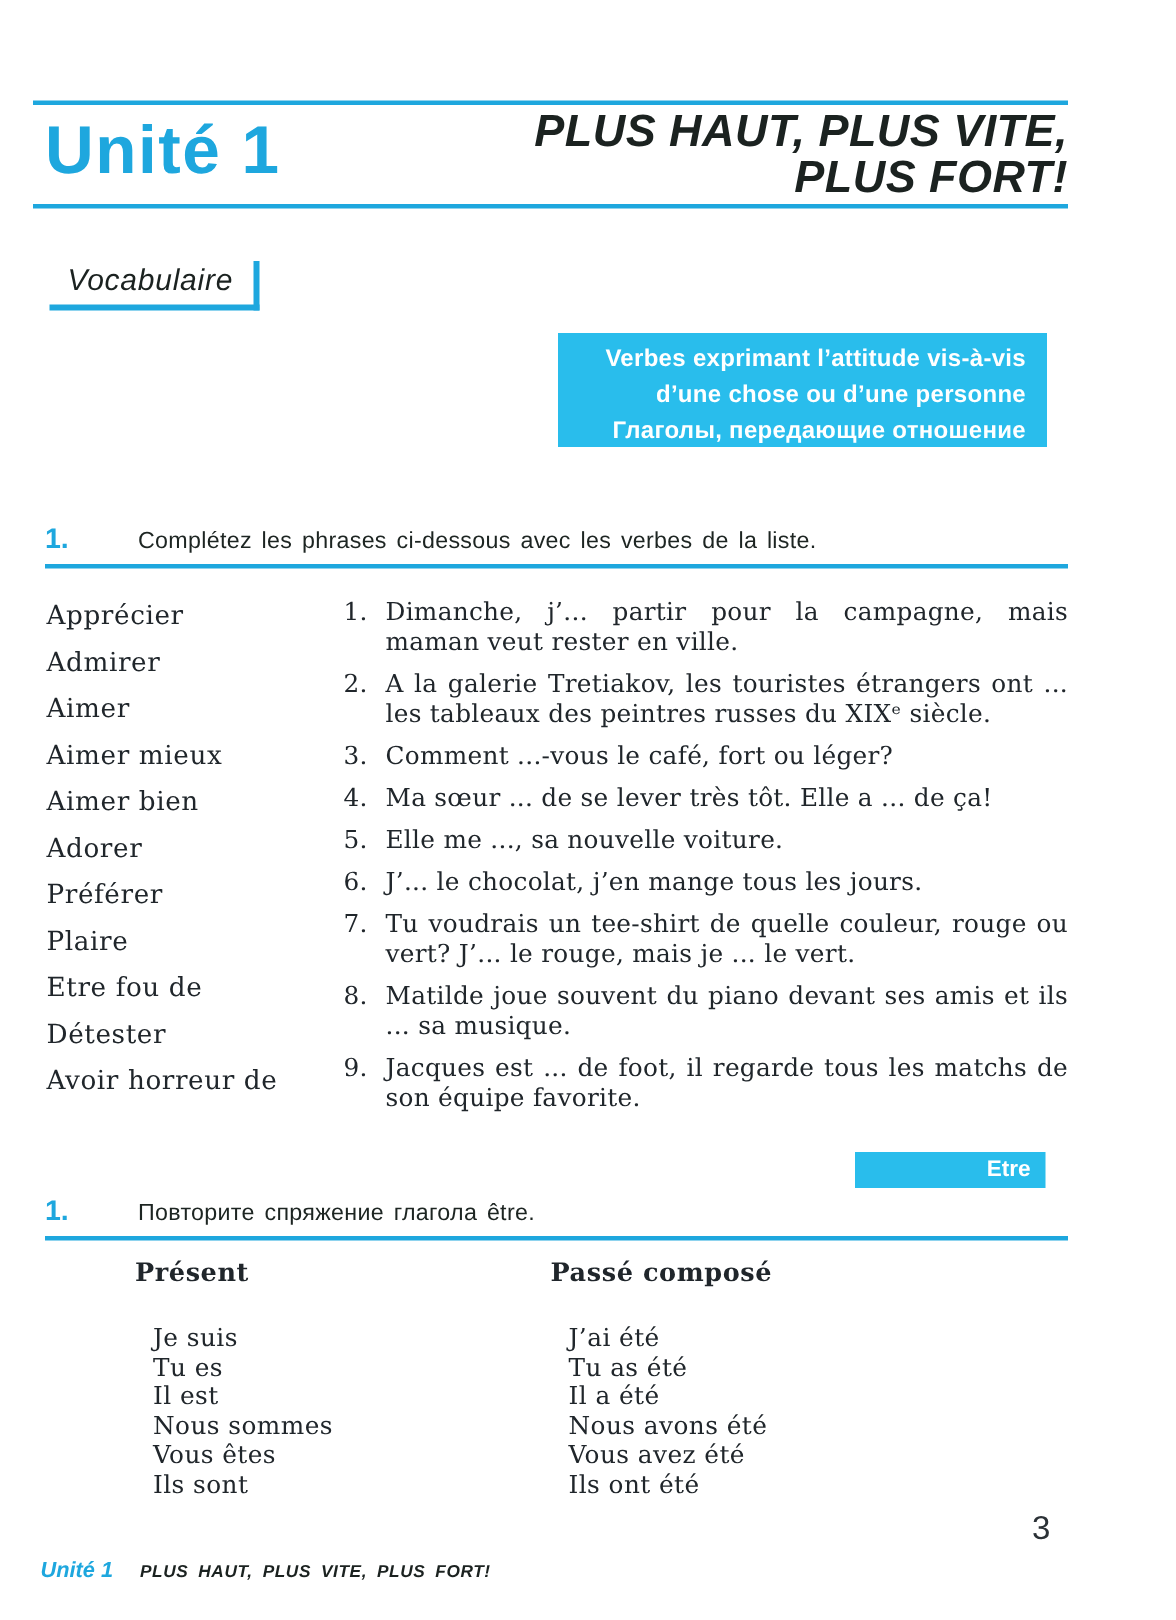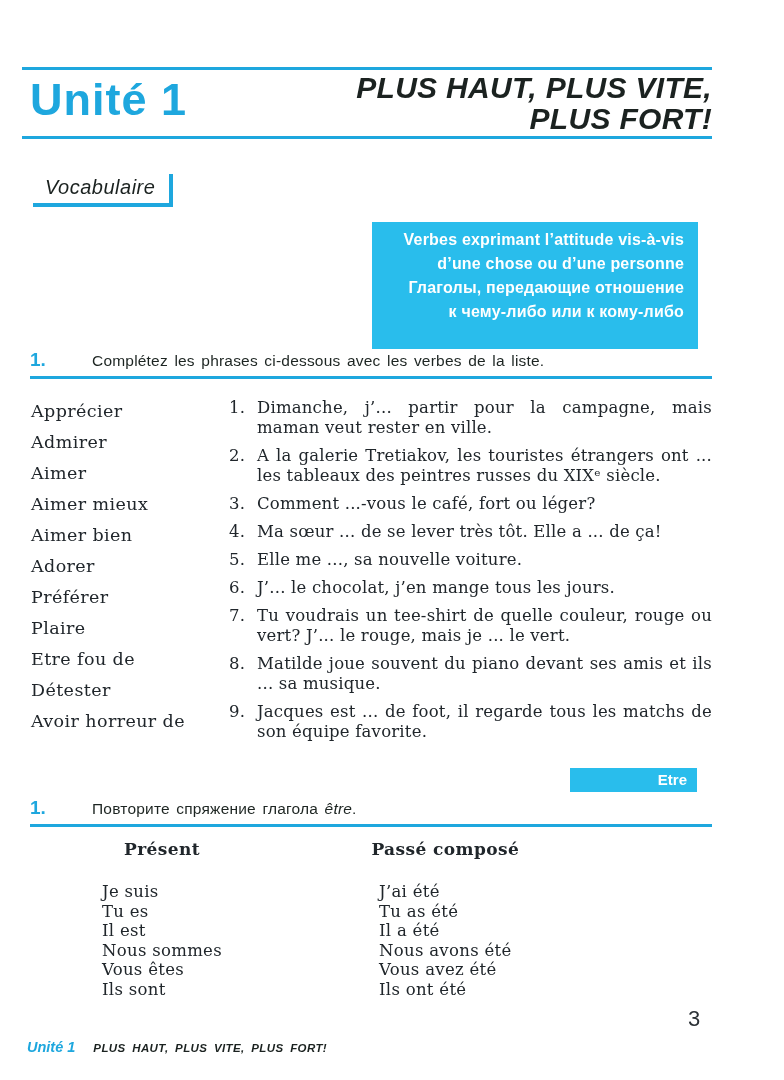--- a/index.html
+++ b/index.html
@@ -11,46 +11,46 @@
       font-weight:bold;font-size:45px;color:var(--accent);letter-spacing:1px;}
   .unit-title{position:absolute;right:72px;top:72px;text-align:right;
       font-family:"Liberation Sans",sans-serif;font-weight:bold;font-style:italic;
       font-size:30px;line-height:31px;color:#1b2220;letter-spacing:.3px;}
   
   .vocab{position:absolute;left:33px;top:174px;padding:2px 14px 4px 12px;
       border-right:4px solid var(--accent);border-bottom:4px solid var(--accent);}
   .vocab span{font-family:"Liberation Sans",sans-serif;font-style:italic;
       font-size:20px;color:#1b2220;letter-spacing:.5px;}
   
-  .info-box{position:absolute;left:372px;top:222px;width:326px;height:127px;
+  .info-box{position:absolute;left:372px;top:222px;width:326px;height:76px;
       background:var(--boxfill);box-sizing:border-box;padding:6px 14px 0 8px;
       font-family:"Liberation Sans",sans-serif;font-weight:bold;font-size:16px;
       line-height:24px;color:#fff;text-align:right;letter-spacing:.2px;}
   
   .ex-num{position:absolute;left:30px;font-family:"Liberation Sans",sans-serif;
       font-weight:bold;font-size:19px;color:var(--accent);}
   .ex-instr{position:absolute;left:92px;font-family:"Liberation Sans",sans-serif;
       font-size:15.5px;color:#1d2522;letter-spacing:.2px;word-spacing:2px;}
-  .ex-instr .it{font-style:italic;}
+  .ex-instr .it{}
   
   .verb-list{position:absolute;left:31px;top:396px;margin:0;padding:0;list-style:none;
       font-size:17.5px;line-height:31px;letter-spacing:.4px;}
   
   .sentences{position:absolute;left:229px;top:398px;width:483px;margin:0;padding:0;list-style:none;
       font-size:16.5px;line-height:20px;text-align:justify;letter-spacing:.2px;}
   .sentences li{position:relative;padding-left:28px;margin-bottom:8px;}
   .sentences .s-num{position:absolute;left:0;top:0;}
   
   .etre-tag{position:absolute;left:570px;top:768px;width:127px;height:24px;
       background:var(--boxfill);color:#fff;font-family:"Liberation Sans",sans-serif;
       font-weight:bold;font-size:15px;line-height:24px;text-align:right;
       box-sizing:border-box;padding-right:10px;}
   
   .conj-col{position:absolute;top:839px;font-size:16.5px;}
-  .conj-col .conj-header{font-weight:bold;font-size:17px;letter-spacing:.4px;margin:0 0 23px 0;text-align:center;}
+  .conj-col .conj-header{font-weight:bold;font-size:17px;letter-spacing:.4px;margin:0 0 23px 0;}
   .conj-col ul{margin:12px;padding:0;list-style:none;line-height:19.5px;letter-spacing:.3px;}
   .conj-0{left:90px;} .conj-1{left:367px;}
   
   .page-number{position:absolute;left:688px;top:1006px;font-family:"Liberation Sans",sans-serif;
       font-size:22px;color:#2b3136;}
   .footer{position:absolute;left:27px;top:1038px;font-family:"Liberation Sans",sans-serif;
       font-weight:bold;}
   .footer .f-unit{color:var(--accent);font-style:italic;font-size:14.5px;margin-right:18px;}
   .footer .f-title{color:#1b2220;font-size:11.5px;letter-spacing:.4px;word-spacing:3px;font-style:italic;}
 </style>

